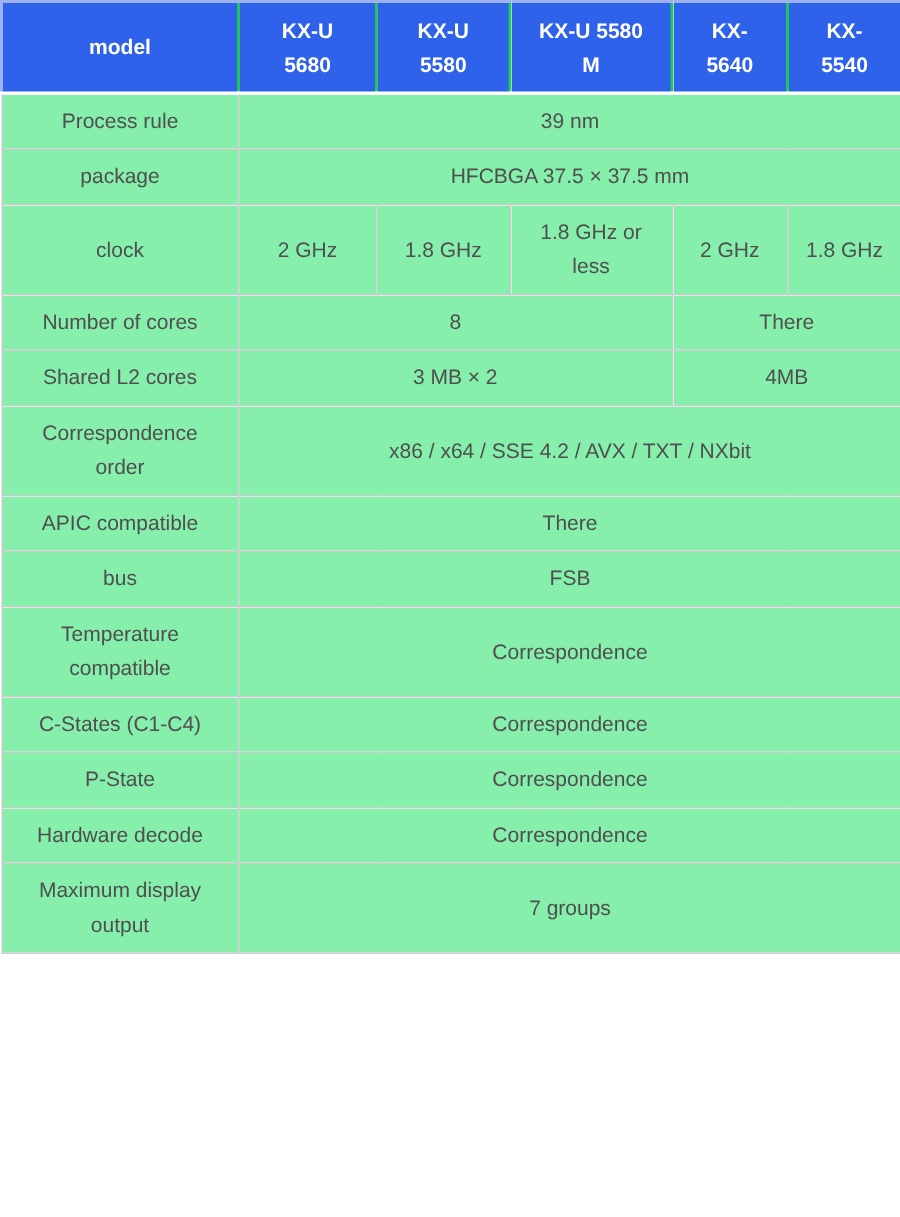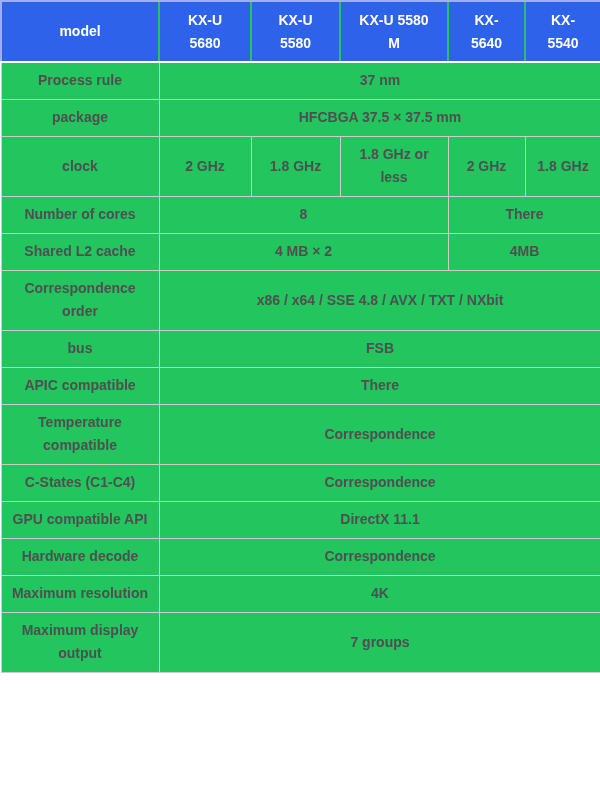--- a/index.html
+++ b/index.html
@@ -34,22 +34,22 @@
     font-weight:bold;
     border-left:2px solid #22c55e;
     border-bottom:2px solid #ffffff;
     border-top:2px solid var(--header-edge);
   }
   thead th:first-child{border-left:2px solid var(--header-edge);}
   thead th:last-child{border-right:2px solid var(--header-edge);}
   tbody th,tbody td{
     border:1px solid var(--border);
     color:var(--body-text);
-    font-weight:bold;
-    background:#22c55e;
+    font-weight:normal;
+    background:#86efac;
   }
 </style>
 </head>
 <body>
 
 <div class="wrap">
   <table>
     <colgroup>
         <col style="width: 158px;">
         <col style="width: 92px;">
@@ -69,78 +69,74 @@
 M</th>
           <th>KX-
 5640</th>
           <th>KX-
 5540</th>
         </tr>
     </thead>
     <tbody>
         <tr style="height: 37px;">
           <th>Process rule</th>
-          <td colspan="5">37 nm</td>
+          <td colspan="5">39 nm</td>
         </tr>
         <tr style="height: 37px;">
           <th>package</th>
           <td colspan="5">HFCBGA 37.5 × 37.5 mm</td>
         </tr>
         <tr style="height: 60px;">
           <th>clock</th>
           <td>2 GHz</td>
           <td>1.8 GHz</td>
           <td>1.8 GHz or
 less</td>
           <td>2 GHz</td>
           <td>1.8 GHz</td>
         </tr>
         <tr style="height: 37px;">
           <th>Number of cores</th>
           <td colspan="3">8</td>
           <td colspan="2">There</td>
         </tr>
         <tr style="height: 37px;">
-          <th>Shared L2 cache</th>
-          <td colspan="3">4 MB × 2</td>
+          <th>Shared L2 cores</th>
+          <td colspan="3">3 MB × 2</td>
           <td colspan="2">4MB</td>
         </tr>
         <tr style="height: 60px;">
           <th>Correspondence
 order</th>
-          <td colspan="5">x86 / x64 / SSE 4.8 / AVX / TXT / NXbit</td>
+          <td colspan="5">x86 / x64 / SSE 4.2 / AVX / TXT / NXbit</td>
+        </tr>
+        <tr style="height: 37px;">
+          <th>APIC compatible</th>
+          <td colspan="5">There</td>
         </tr>
         <tr style="height: 37px;">
           <th>bus</th>
           <td colspan="5">FSB</td>
-        </tr>
-        <tr style="height: 37px;">
-          <th>APIC compatible</th>
-          <td colspan="5">There</td>
         </tr>
         <tr style="height: 60px;">
           <th>Temperature
 compatible</th>
           <td colspan="5">Correspondence</td>
         </tr>
         <tr style="height: 37px;">
           <th>C-States (C1-C4)</th>
           <td colspan="5">Correspondence</td>
         </tr>
         <tr style="height: 37px;">
-          <th>GPU compatible API</th>
-          <td colspan="5">DirectX 11.1</td>
+          <th>P-State</th>
+          <td colspan="5">Correspondence</td>
         </tr>
         <tr style="height: 37px;">
           <th>Hardware decode</th>
           <td colspan="5">Correspondence</td>
-        </tr>
-        <tr style="height: 37px;">
-          <th>Maximum resolution</th>
-          <td colspan="5">4K</td>
         </tr>
         <tr style="height: 60px;">
           <th>Maximum display
 output</th>
           <td colspan="5">7 groups</td>
         </tr>
       </tbody>
   </table>
 </div>
 

